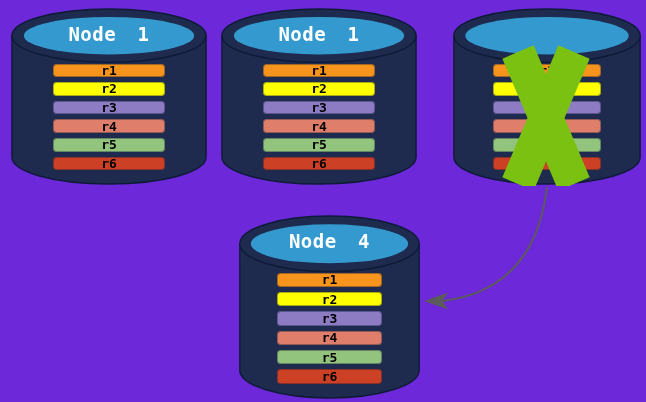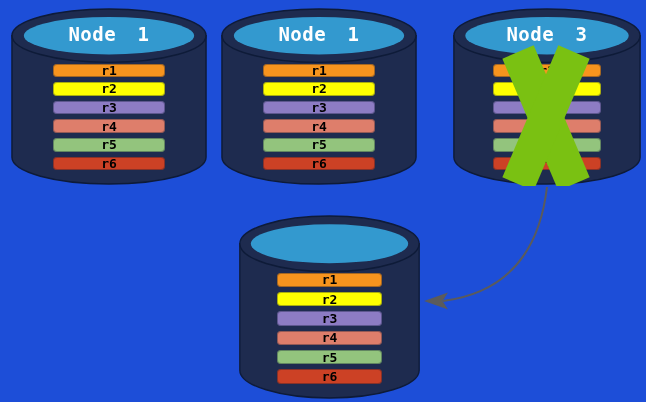--- a/index.html
+++ b/index.html
@@ -1,17 +1,17 @@
 <!DOCTYPE html>
 <html><head>
 <meta charset="utf-8">
 <style>
   html,body{margin:0;padding:0;background:#fff;}
   .canvas{
-    position:relative;width:646px;height:402px;background:#1d4ed8;overflow:hidden;
+    position:relative;width:646px;height:402px;background:#6d28d9;overflow:hidden;
     font-family:"Liberation Sans",sans-serif;
   }
   .node{position:absolute;}
   .node svg.cyl{position:absolute;inset:0;width:100%;height:100%;}
   .node-title{
     position:absolute;top:17px;left:0;right:0;text-align:center;
     font-family:"DejaVu Sans Mono","Liberation Sans",sans-serif;
     font-weight:700;font-size:19px;color:#FFFFFF;word-spacing:0.5em;
     letter-spacing:0.5px;
   }
@@ -96,21 +96,20 @@
         </div>
     </div>
   </div>
 
   <div class="node node3">
     <svg class="cyl" viewBox="0 0 200 182" preserveAspectRatio="none">
       <path d="M2,30 L2,153 A98,27 0 0 0 198,153 L198,30 Z" stroke="#0E1B38" stroke-width="1.5" style="fill: rgb(30, 43, 79);"></path>
       <ellipse cx="100" cy="30" rx="98" ry="27" stroke="#0E1B38" stroke-width="1.5" style="fill: rgb(30, 43, 79);"></ellipse>
       <ellipse cx="100" cy="30" rx="86" ry="19" style="fill: rgb(51, 153, 207);"></ellipse>
     </svg>
-    <div class="node-title">Node 3</div>
     <div class="rows">
       <div class="row" style="background-color: rgb(247, 148, 30);">
           <span>r1</span>
         </div>
       <div class="row" style="background-color: rgb(255, 255, 0);">
           <span>r2</span>
         </div>
       <div class="row" style="background-color: rgb(141, 124, 196);">
           <span>r3</span>
         </div>
@@ -129,20 +128,21 @@
       <line x1="122" y1="46" x2="66" y2="178" stroke-width="34" style="stroke: rgb(122, 193, 18);"></line>
     </svg>
   </div>
 
   <div class="node node4">
     <svg class="cyl" viewBox="0 0 200 182" preserveAspectRatio="none">
       <path d="M2,30 L2,153 A98,27 0 0 0 198,153 L198,30 Z" stroke="#0E1B38" stroke-width="1.5" style="fill: rgb(30, 43, 79);"></path>
       <ellipse cx="100" cy="30" rx="98" ry="27" stroke="#0E1B38" stroke-width="1.5" style="fill: rgb(30, 43, 79);"></ellipse>
       <ellipse cx="100" cy="30" rx="86" ry="19" style="fill: rgb(51, 153, 207);"></ellipse>
     </svg>
+    <div class="node-title">Node 4</div>
     <div class="rows">
       <div class="row" style="background-color: rgb(247, 148, 30);">
           <span>r1</span>
         </div>
       <div class="row" style="background-color: rgb(255, 255, 0);">
           <span>r2</span>
         </div>
       <div class="row" style="background-color: rgb(141, 124, 196);">
           <span>r3</span>
         </div>

